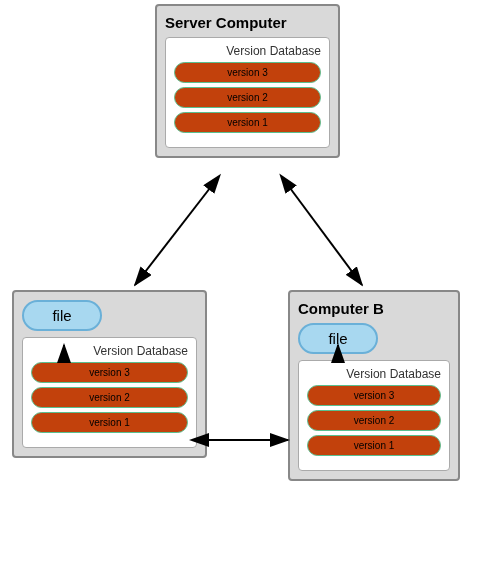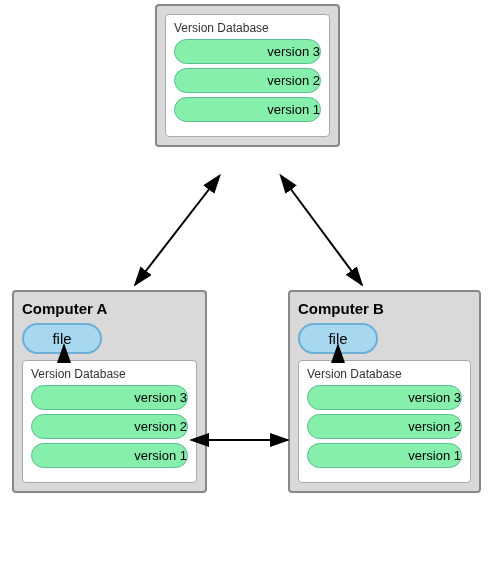--- a/index.html
+++ b/index.html
@@ -38,29 +38,30 @@
       background: #fff;
       border: 1px solid #aaa;
       border-radius: 4px;
       padding: 6px 8px;
     }
 
     .db-label {
       font-size: 12px;
       color: #333;
       margin-bottom: 4px;
+      text-align: right;
     }
 
     .version-pill {
-      background: #86efac;
+      background: #c2410c;
       border: 1px solid #5abf90;
       border-radius: 20px;
-      text-align: right;
+      text-align: center;
       padding: 4px 0;
-      font-size: 13px;
+      font-size: 10px;
       color: #000;
       margin-bottom: 4px;
     }
     .version-pill:last-child {
       margin-bottom: 8px;
     }
 
     .file-pill {
       background: #a8d8f0;
       border: 2px solid #6ab0d8;
@@ -84,49 +85,49 @@
     #comp-a {
       left: 12px;
       top: 290px;
       width: 195px;
     }
 
     
     #comp-b {
       left: 288px;
       top: 290px;
-      width: 193px;
+      width: 172px;
     }
 
     
     .arrows-svg {
       position: absolute;
       top: 0;
       left: 0;
       width: 500px;
       height: 563px;
       pointer-events: none;
     }
   </style>
 </head>
 <body>
 
 <div class="diagram">
 
   <div class="computer-box" id="server-box">
+    <div class="computer-title">Server Computer</div>
     <div class="db-section">
       <div class="db-label">Version Database</div>
       <div class="version-pill">version 3</div>
       <div class="version-pill">version 2</div>
       <div class="version-pill">version 1</div>
     </div>
   </div>
 
   <div class="computer-box" id="comp-a">
-    <div class="computer-title">Computer A</div>
     <div class="file-pill">file</div>
     <div class="db-section">
       <div class="db-label">Version Database</div>
       <div class="version-pill">version 3</div>
       <div class="version-pill">version 2</div>
       <div class="version-pill">version 1</div>
     </div>
   </div>
 
   <div class="computer-box" id="comp-b">

